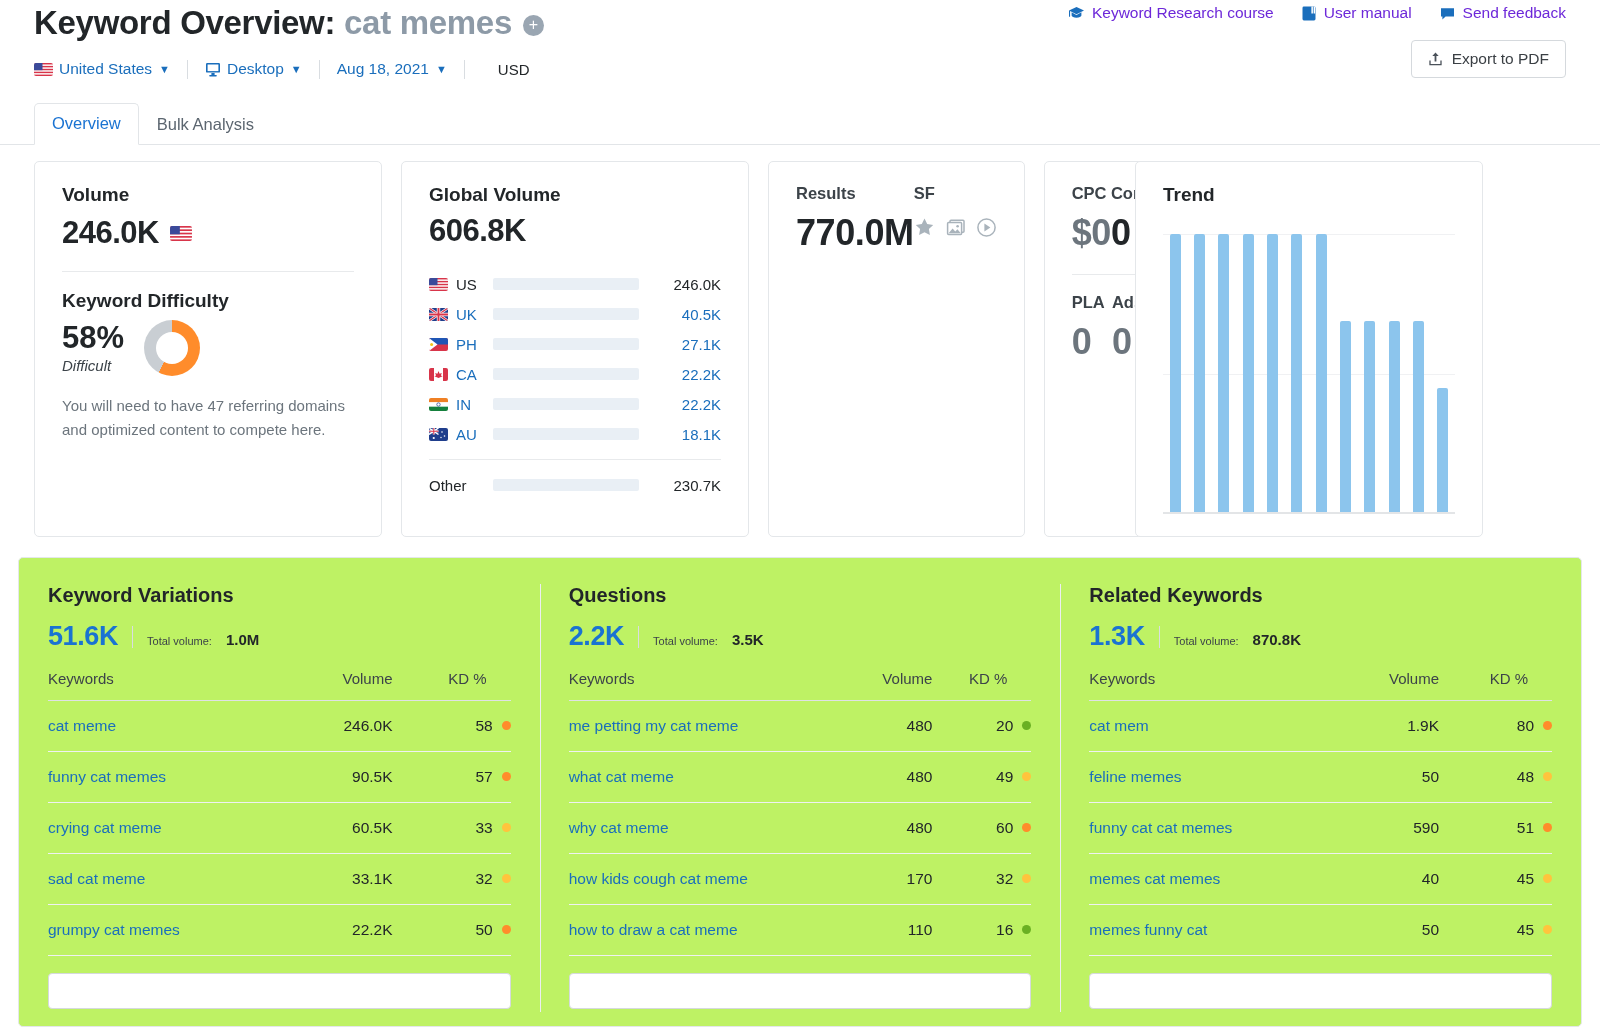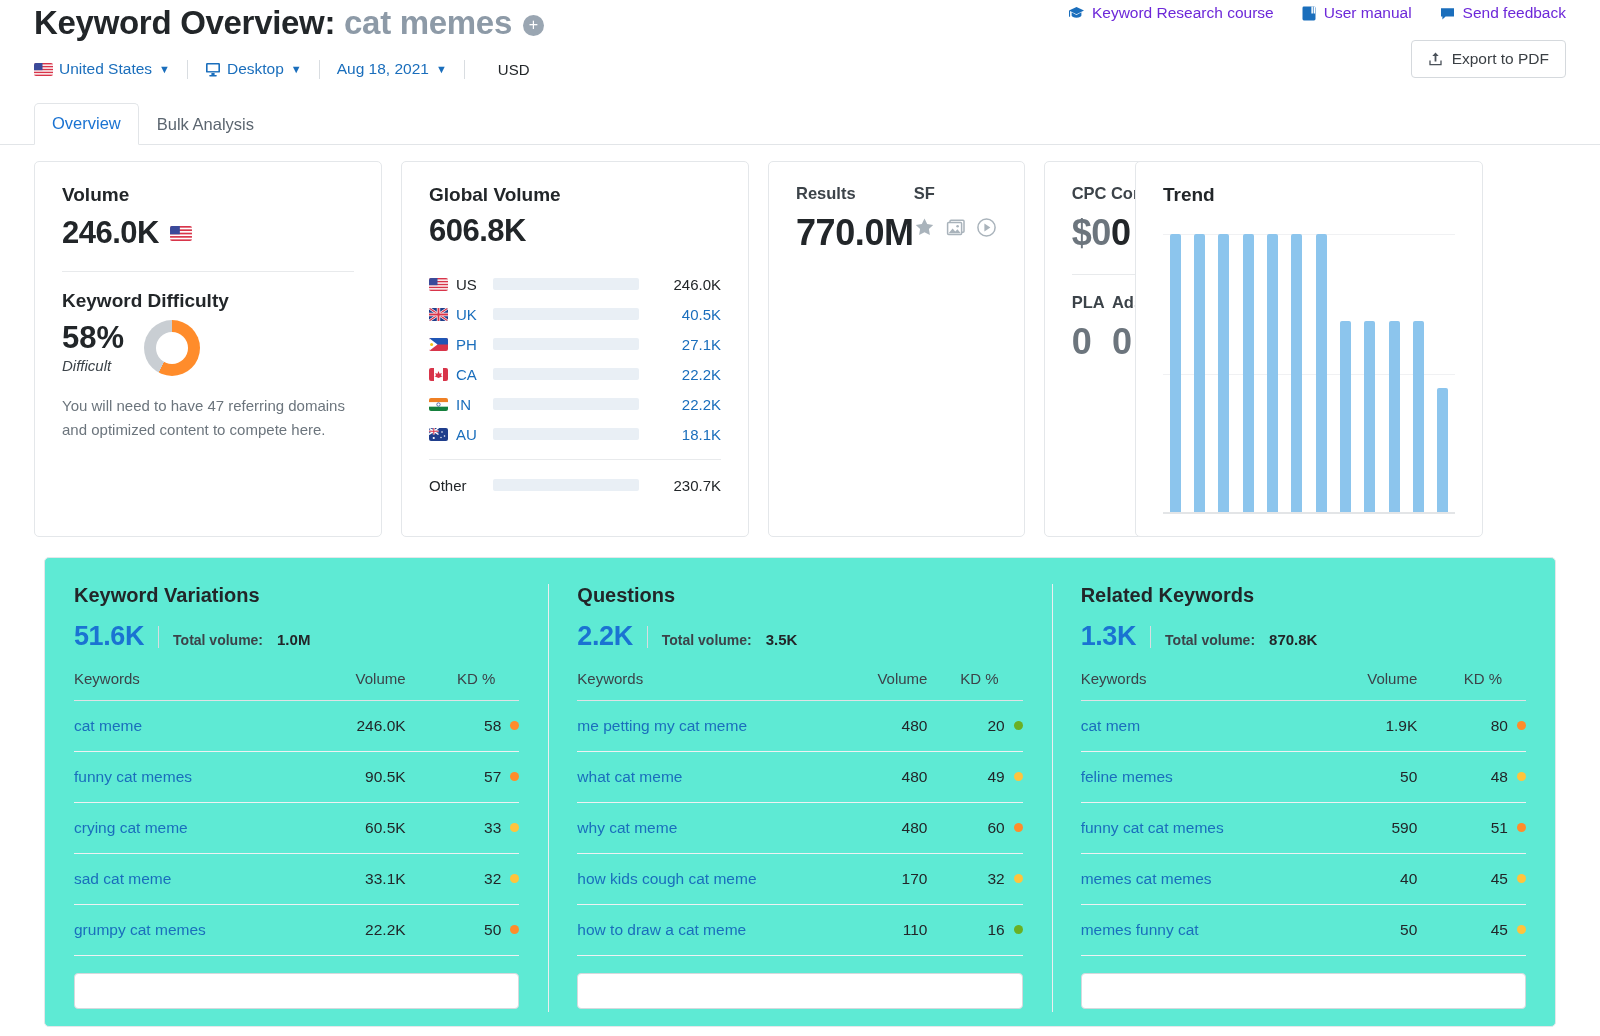--- a/index.html
+++ b/index.html
@@ -118,33 +118,33 @@
   
   .trend-plot { position: relative; height: 280px; margin-top: 28px; }
   .trend-grid { position: absolute; left: 0; right: 0; height: 1px; background: #f0f1f3; }
   .trend-bars { position: absolute; left: 0; right: 0; bottom: 0; top: 0; display: flex; align-items: flex-end; gap: 0; }
   .tbar-wrap { flex: 1; display: flex; justify-content: center; height: 100%; align-items: flex-end; }
   .tbar { width: 11px; background: #8cc5ed; border-radius: 2px 2px 0 0; }
   .trend-axis { position: absolute; left: 0; right: 0; bottom: 0; height: 2px; background: #e3e5e7; }
 
   
   .bottom {
-    margin: 20px 44px 0; background: #5eead4;
+    margin: 20px 18px 0; background: #bef264;
     border: 1px solid #e4e7ea; border-radius: 5px;
     display: flex; height: 470px; overflow: hidden;
   }
   .bcol { flex: 1; padding: 26px 29px 0; position: relative; }
   .bcol + .bcol::before {
     content: ""; position: absolute; left: 0; top: 26px; bottom: 14px; width: 1px; background: #eceef0;
   }
   .b-title { font-size: 20px; font-weight: 700; color: #222629; }
   .b-stats { display: flex; align-items: baseline; gap: 14px; margin-top: 14px; }
   .b-count { font-size: 27px; font-weight: 700; color: #1a73d2; letter-spacing: -0.4px; }
   .b-divider { width: 1px; height: 22px; background: #d9dde1; align-self: center; }
-  .b-tv-label { font-size: 14px; color: #3c4349; font-weight: bold; }
+  .b-tv-label { font-size: 11px; color: #3c4349; }
   .b-tv-val { font-size: 15px; font-weight: 700; color: #222629; }
 
   table.kt { width: 100%; border-collapse: collapse; margin-top: 18px; }
   table.kt th {
     font-size: 15px; font-weight: 400; color: #3c4349; text-align: left;
     padding: 0 0 13px 0; border-bottom: 1px solid #dfe2e5;
   }
   table.kt th.num { text-align: right; }
   table.kt th.kd { text-align: right; padding-right: 24px; }
   table.kt td {

